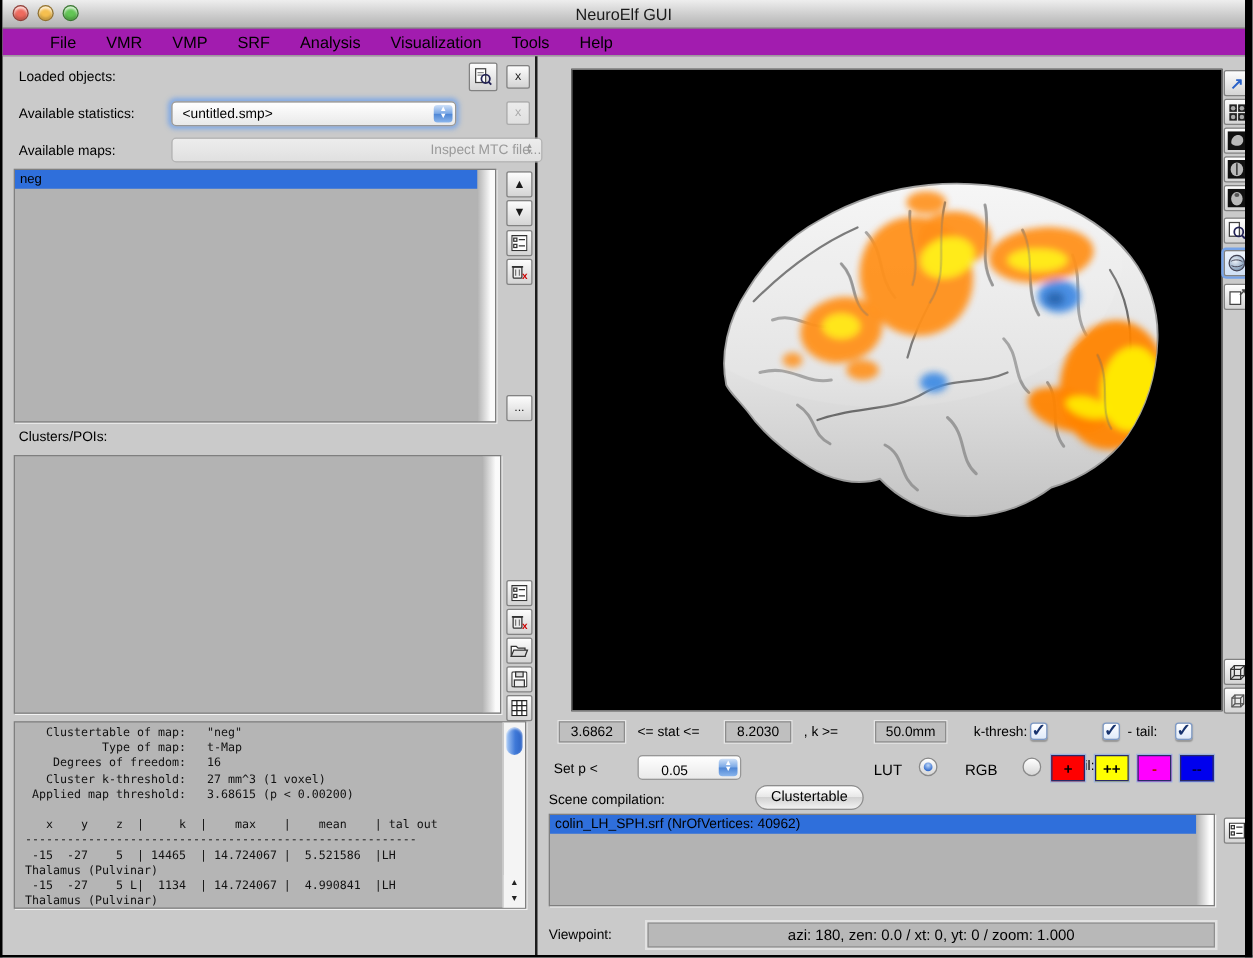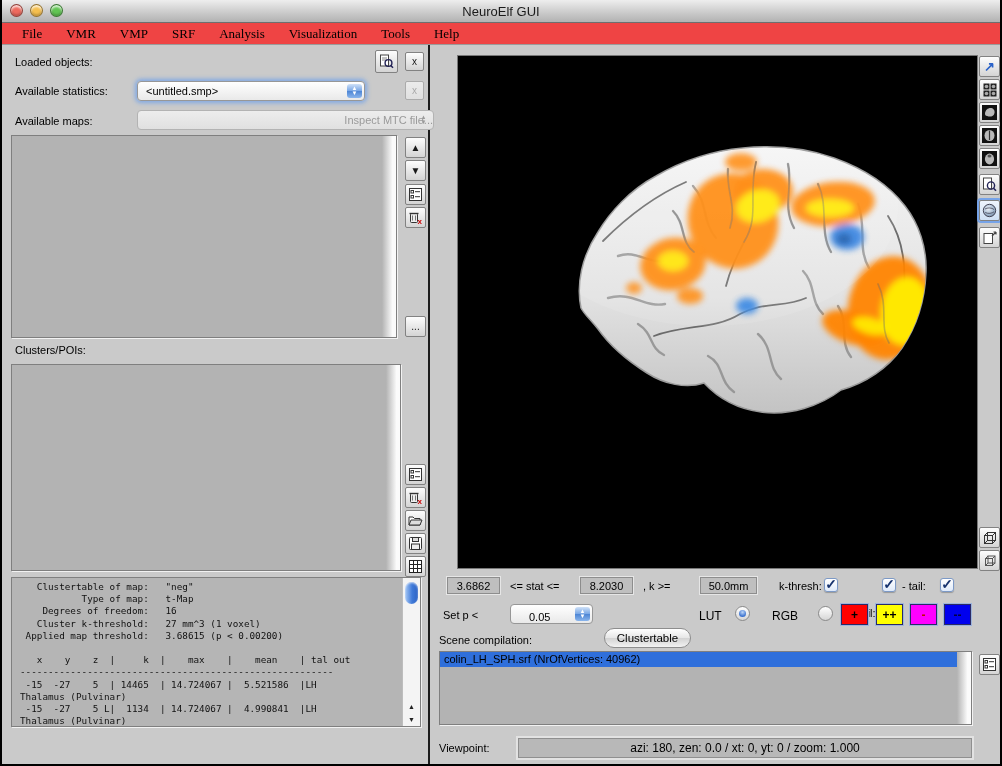--- a/index.html
+++ b/index.html
@@ -1,29 +1,29 @@
 <!DOCTYPE html>
 <html><head>
 <meta charset="utf-8">
 <style>
   html,body{margin:0;padding:0;background:#666;}
   .window{position:relative;width:1002px;height:766px;background:#cacaca;
     font-family:"Liberation Sans",sans-serif;overflow:hidden;
-    border-left:2px solid #000;border-right:2px solid #000000;border-bottom:2px solid #000;box-sizing:border-box;}
+    border-left:2px solid #000;border-right:6px solid #000000;border-bottom:2px solid #000;box-sizing:border-box;}
   
   .titlebar{position:absolute;left:0;top:0;right:0;height:22px;
     background:linear-gradient(#eeeeee,#cfcfcf 50%,#b2b2b2);border-bottom:1px solid #6e6e6e;
     display:flex;align-items:center;justify-content:center;}
   .title{font-size:13px;color:#1a1a1a;}
   .traffic{position:absolute;left:8px;top:4px;display:flex;gap:7px;}
   .light{width:13px;height:13px;border-radius:50%;border:1px solid rgba(0,0,0,.4);box-sizing:border-box;
     box-shadow:inset 0 2px 2px rgba(255,255,255,.75), inset 0 -2px 2px rgba(0,0,0,.2);}
   
-  .menubar{position:absolute;left:0;top:23px;right:0;height:21px;background:#ef4444;
-    border-bottom:1px solid #9b9b9b;display:flex;align-items:center;padding-left:8px;font-family:Liberation Serif, serif;}
+  .menubar{position:absolute;left:0;top:23px;right:0;height:21px;background:#a21caf;
+    border-bottom:1px solid #9b9b9b;display:flex;align-items:center;padding-left:26px;}
   .menu-item{font-size:13px;color:#000;padding:0 12px;}
   .vdiv{position:absolute;left:426px;top:45px;width:2px;bottom:0;background:#1c1c1c;}
   
   .lbl{position:absolute;font-size:11px;color:#000;white-space:nowrap;}
   
   .combo{position:absolute;height:20px;background:linear-gradient(#ffffff,#e9e9e9);
     border:1px solid #979797;border-radius:4px;box-sizing:border-box;display:flex;align-items:center;
     font-size:11px;color:#000;padding-left:8px;}
   .combo .stepper{position:absolute;right:2px;top:2px;bottom:2px;width:15px;border-radius:3px;
     background:linear-gradient(#cfe1f8,#7aa8e6 48%,#4e86d5 52%,#8ab5ec);
@@ -137,20 +137,21 @@
   <div class="combo disabled" style="left:135px;top:110px;width:297px;justify-content:flex-end;">
     <span class="val">Inspect MTC file...</span>
     <span class="stepper">
       <span class="icon-glyph">▲</span>
         <span class="icon-glyph">▼</span>
     </span>
   </div>
 
   <div class="listbox" style="left:9px;top:135px;width:386px;height:203px;">
     <div class="scrollstrip"></div>
+    <div class="sel-row">neg</div>
   </div>
 
   <div class="sq" style="left:403px;top:137px;">▲</div>
   <div class="sq" style="left:403px;top:160px;">▼</div>
   <div class="sq" style="left:403px;top:184px;">
     <svg width="13" height="13" viewBox="0 0 13 13">
       <rect x="0.5" y="0.5" width="12" height="12" fill="#fff" stroke="#333"></rect>
       <rect x="2" y="2.5" width="2.5" height="2.5" fill="none" stroke="#333"></rect>
       <rect x="2" y="7.5" width="2.5" height="2.5" fill="none" stroke="#333"></rect>
       <line x1="6" y1="3.7" x2="11" y2="3.7" stroke="#333"></line>

